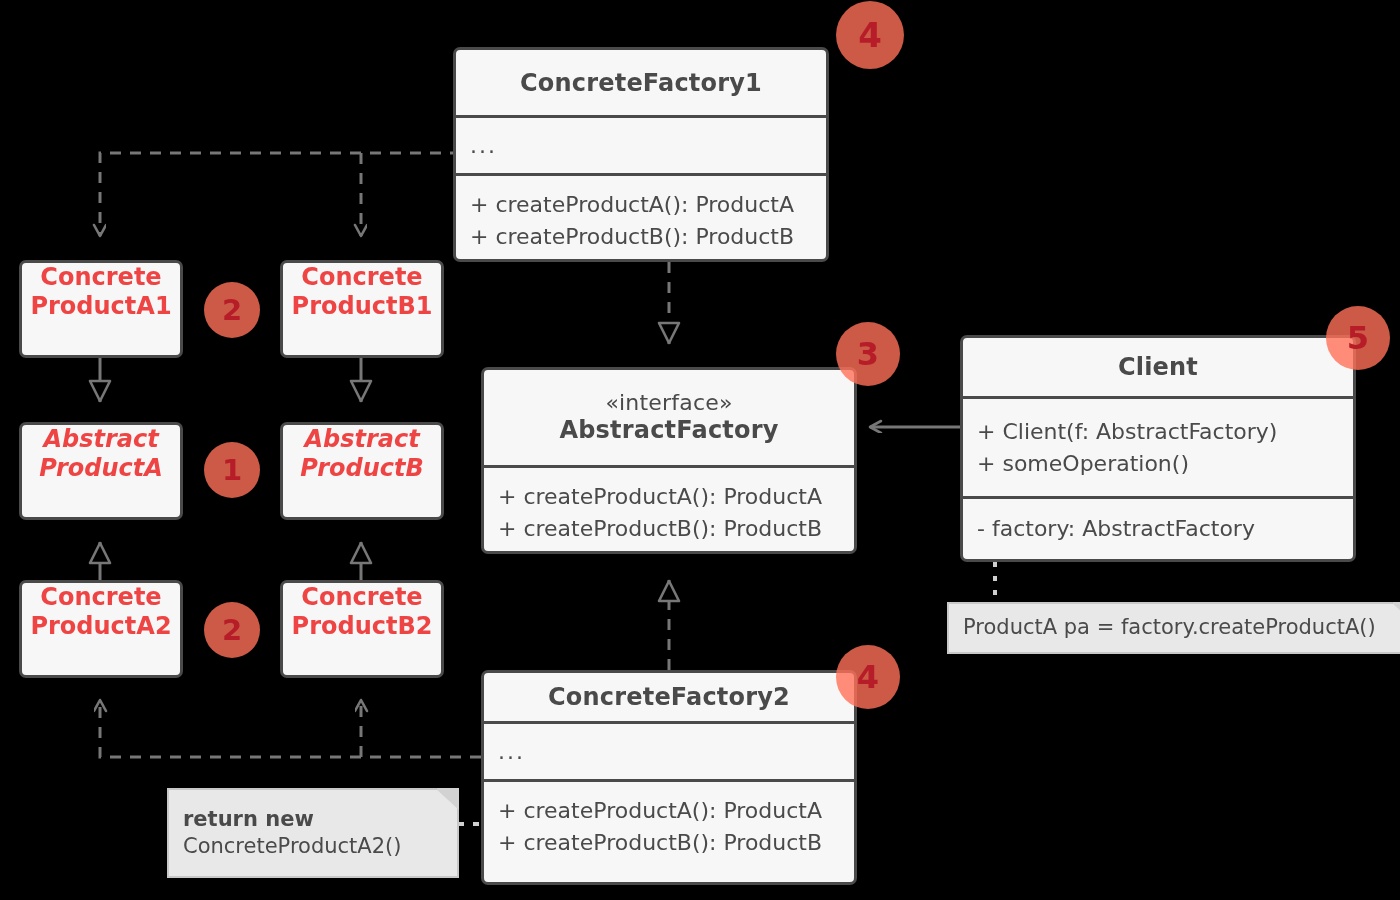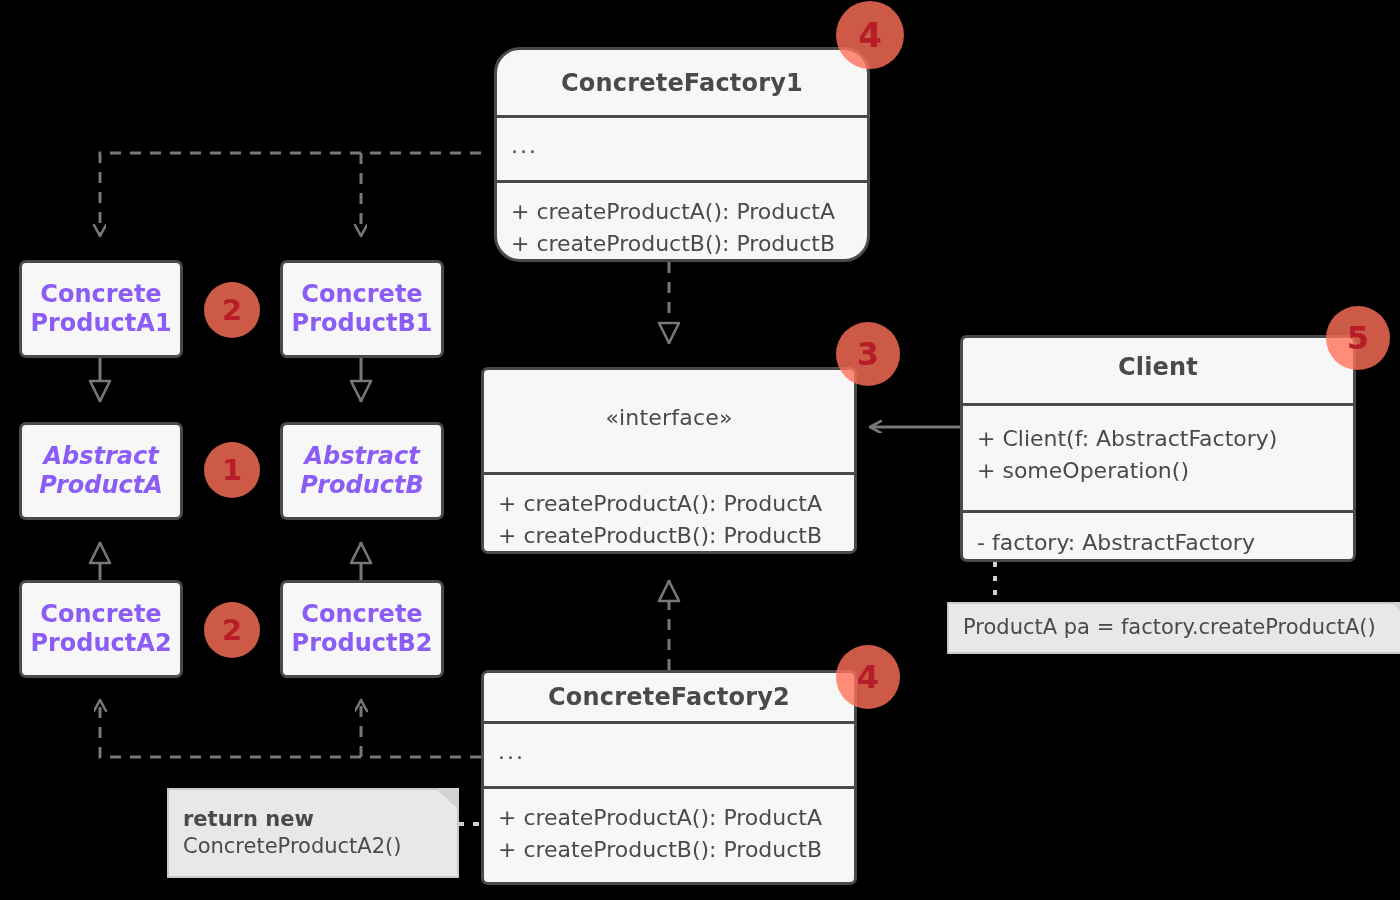--- a/index.html
+++ b/index.html
@@ -11,30 +11,30 @@
   .uml-box{position:absolute;box-sizing:border-box;
            background:#f7f7f7;border:3px solid #4a4a4a;border-radius:7px;
            overflow:hidden;}
   .sect{box-sizing:border-box;padding:0;color:#4a4a4a;}
   .sect + .sect{border-top:3px solid #4a4a4a;}
   .title{display:flex;align-items:center;justify-content:center;
          font-weight:bold;font-size:24px;letter-spacing:.2px;text-align:center;}
   .title.iface{flex-direction:column;line-height:1.18;}
   .title .stereo{font-weight:normal;font-size:22px;}
   .members{display:flex;flex-direction:column;justify-content:center;
-           padding:0 8px 0 14px;font-size:22px;line-height:1.45;margin-top:7px;}
+           padding:0 8px 0 14px;font-size:22px;line-height:1.45;}
   .members span{white-space:nowrap;}
   .ellipsis{display:flex;align-items:center;padding-left:14px;font-size:22px;
             color:#4a4a4a;letter-spacing:2px;}
 
   
   .prodbox{position:absolute;box-sizing:border-box;background:#f7f7f7;
            border:3px solid #4a4a4a;border-radius:7px;
-           display:flex;align-items:center;justify-content:center;
-           color:#8b5cf6;font-size:24px;font-weight:bold;line-height:1.22;
+           display:flex;align-items:flex-start;justify-content:center;
+           color:#ef4444;font-size:24px;font-weight:bold;line-height:1.22;
            text-align:center;}
   .prodbox.abstract{font-style:italic;}
 
   
   .note{position:absolute;box-sizing:border-box;background:#e8e8e8;
         border:2px solid #c8c8c8;color:#4a4a4a;font-size:21px;line-height:1.3;
         padding:8px 14px;display:flex;flex-direction:column;justify-content:center;margin-left:31px;}
   .note .fold{position:absolute;top:-2px;right:-2px;width:22px;height:22px;
               background:#d2d2d2;
               clip-path:polygon(0 0,100% 100%,100% 0);
@@ -84,32 +84,33 @@
 
     <path d="M100,678 L100,542" stroke="#777" stroke-width="3" fill="none" marker-end="url(#hollowTri)"></path>
     <path d="M361,678 L361,542" stroke="#777" stroke-width="3" fill="none" marker-end="url(#hollowTri)"></path>
 
     <path d="M960,427 L870,427" stroke="#777" stroke-width="3" fill="none" marker-end="url(#openArrow)"></path>
 
     <path d="M995,562 L995,602" stroke="#cfcfcf" stroke-width="4" fill="none" stroke-dasharray="5 9"></path>
     <path d="M428,824 L480,824" stroke="#cfcfcf" stroke-width="4" fill="none" stroke-dasharray="6 9"></path>
   </svg>
 
-  <div class="uml-box" style="left:494px;top:47px;width:376px;height:215px;border-radius:26px;">
+  <div class="uml-box" style="left:453px;top:47px;width:376px;height:215px;">
     <div class="sect title" style="height:65px;">ConcreteFactory1</div>
     <div class="sect ellipsis" style="height:58px;">...</div>
     <div class="sect members" style="height:92px;">
       <span>+ createProductA(): ProductA</span>
       <span>+ createProductB(): ProductB</span>
     </div>
   </div>
 
   <div class="uml-box" style="left:481px;top:367px;width:376px;height:187px;">
     <div class="sect title iface" style="height:95px;">
       <span class="stereo">«interface»</span>
+      <span>AbstractFactory</span>
     </div>
     <div class="sect members" style="height:92px;">
       <span>+ createProductA(): ProductA</span>
       <span>+ createProductB(): ProductB</span>
     </div>
   </div>
 
   <div class="uml-box" style="left:481px;top:670px;width:376px;height:215px;">
     <div class="sect title" style="height:48px;">ConcreteFactory2</div>
     <div class="sect ellipsis" style="height:58px;">...</div>

